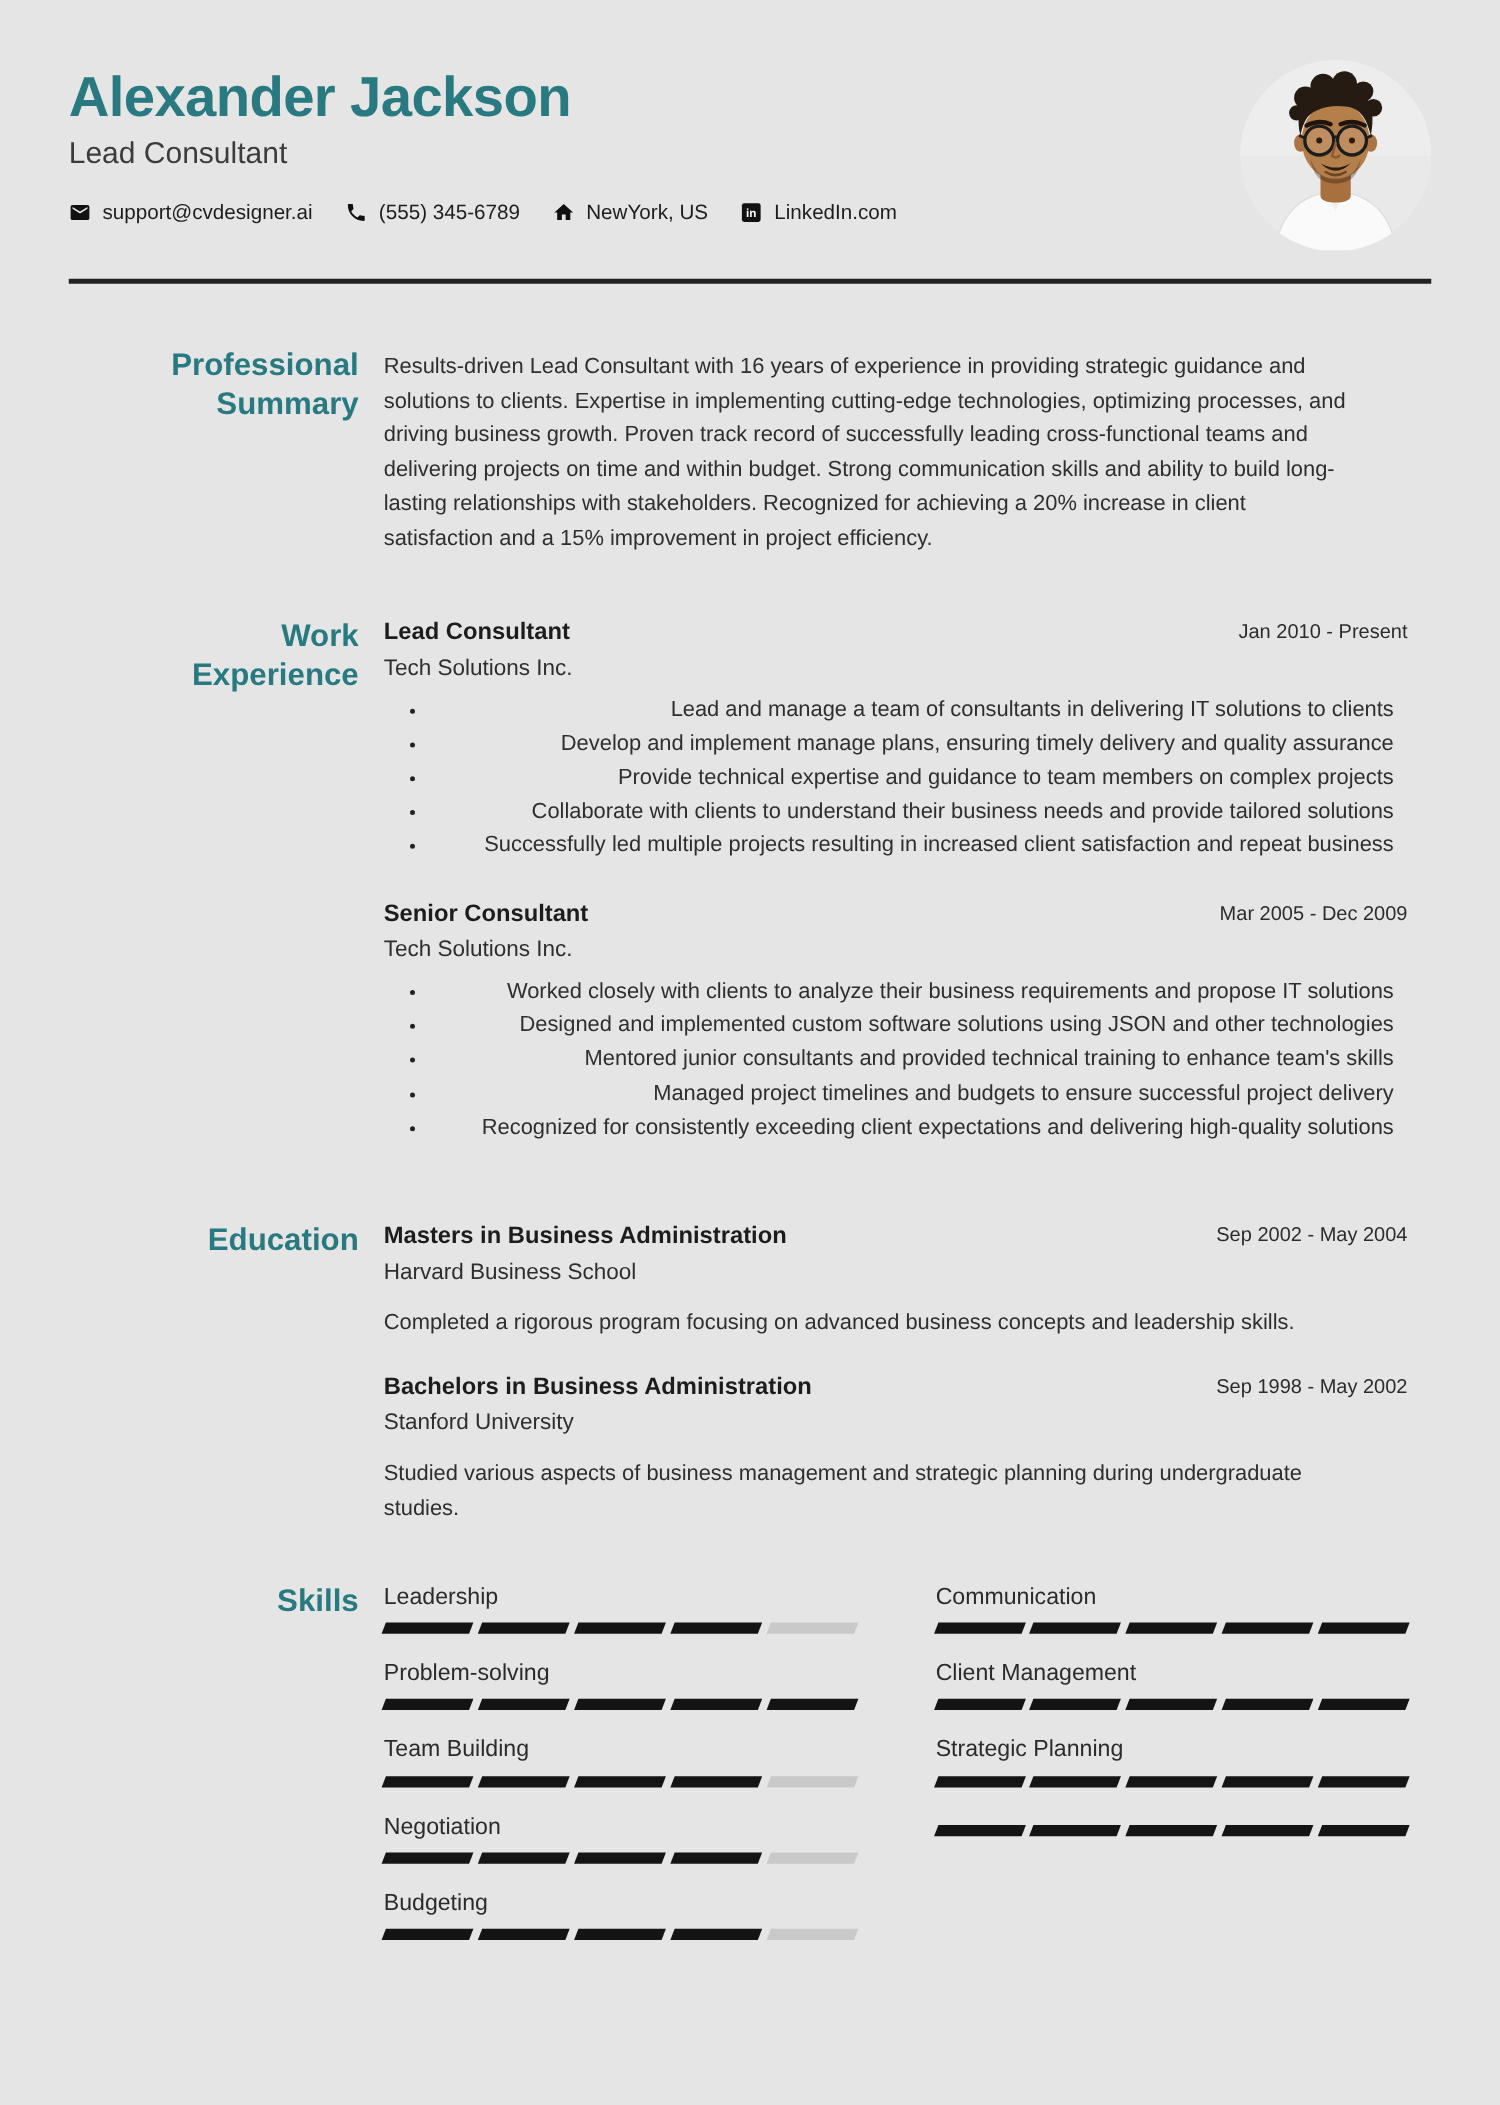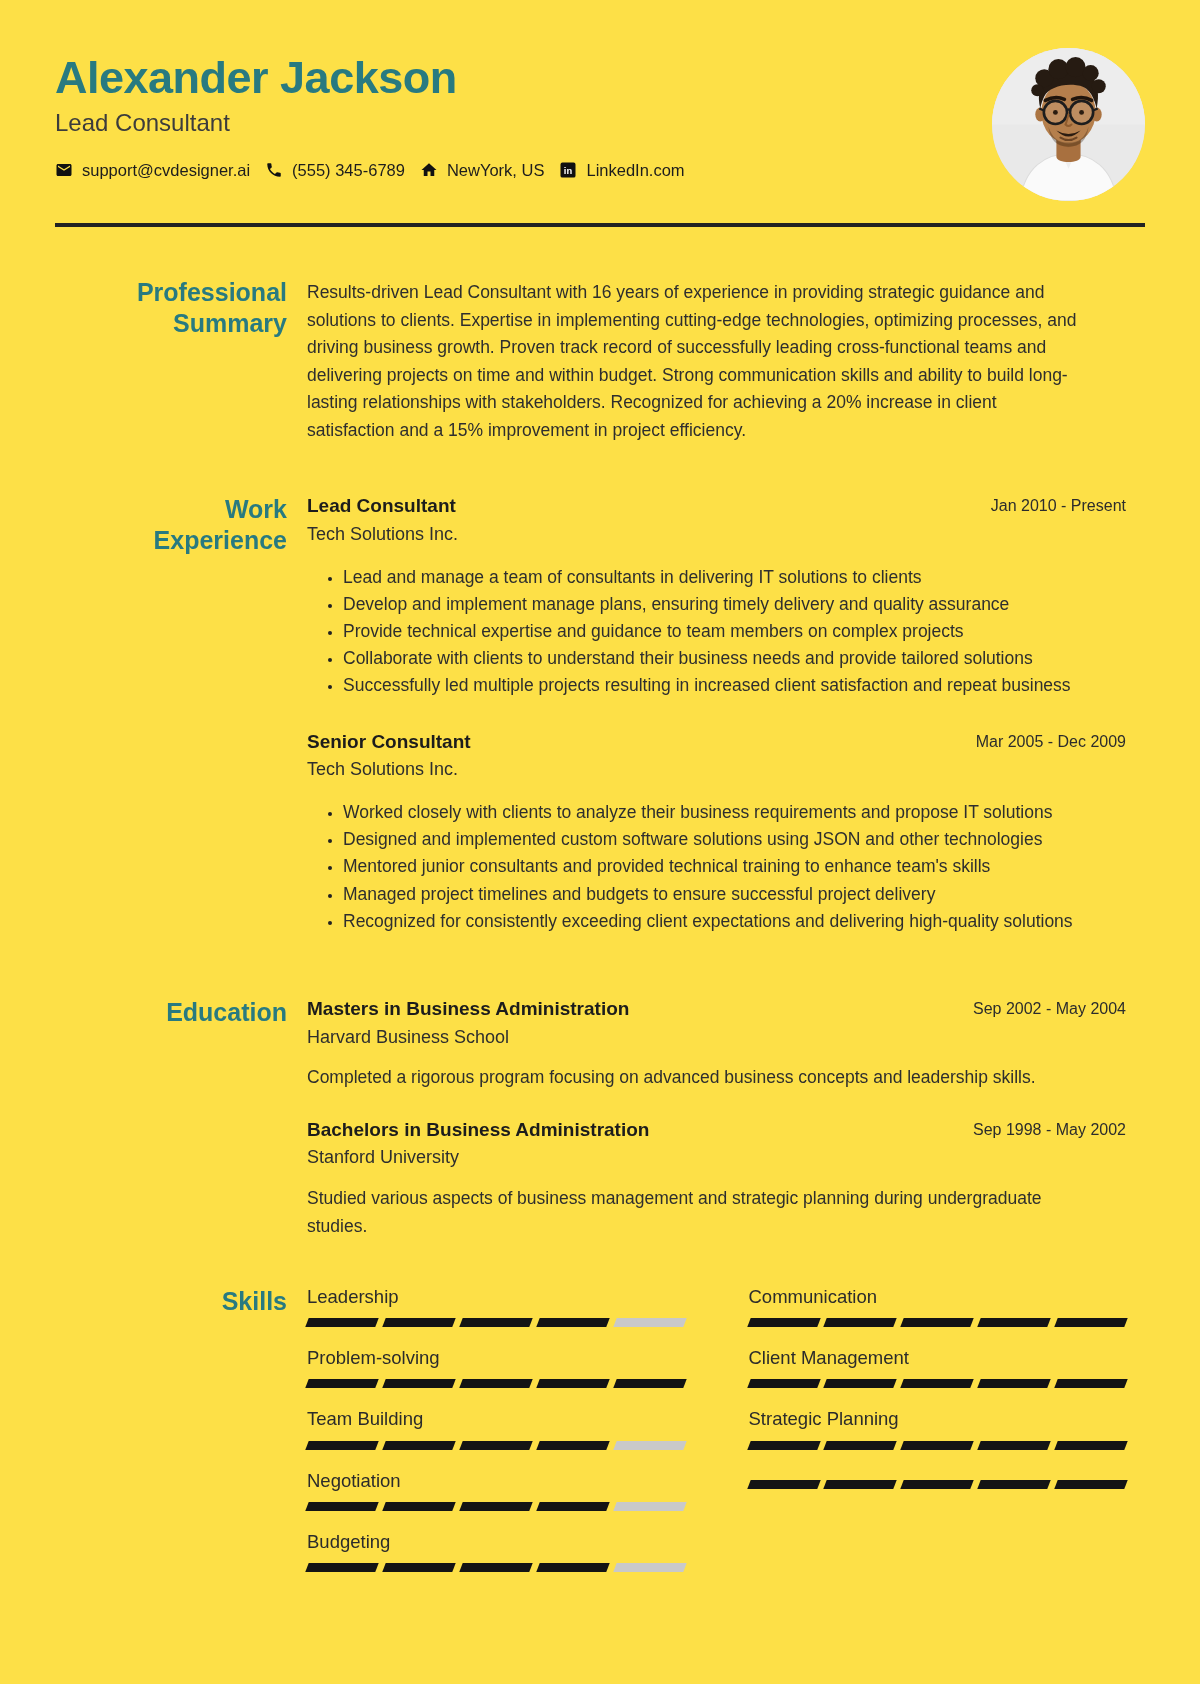--- a/index.html
+++ b/index.html
@@ -1,23 +1,23 @@
 <!DOCTYPE html>
 <html style="--accent: #287a80; --divider: #222222; --bar-filled: #141414; --bar-empty: #c9c9c9;"><head>
 <meta charset="utf-8">
 <style>
   html,body{margin:0;padding:0;background:#ffffff;}
   body{font-family:"Liberation Sans", sans-serif; color:#2e2e2e;}
-  .page{position:relative;width:1200px;height:1684px;overflow:hidden;background:#fde047;margin:0 auto;}
+  .page{position:relative;width:1200px;height:1684px;overflow:hidden;background:#e5e5e5;margin:0 auto;}
 
   
   .header{display:flex;justify-content:space-between;align-items:flex-start;padding:44px 55px 0 55px;}
   .person-name{margin:10px 0 8px 0;font-size:45px;font-weight:700;letter-spacing:-0.5px;color:var(--accent,#287a80);line-height:1.05;}
   .person-title{font-size:24px;color:#3c3c3c;margin:0 0 24px 0;line-height:1.15;}
-  .contacts{display:flex;align-items:center;gap:15px;font-size:16.5px;color:#1d1d1d;}
+  .contacts{display:flex;align-items:center;gap:26px;font-size:16.5px;color:#1d1d1d;}
   .contact{display:flex;align-items:center;gap:9px;white-space:nowrap;}
   .contact svg{width:18px;height:18px;display:block;}
   .avatar{width:153px;height:153px;border-radius:50%;overflow:hidden;flex-shrink:0;margin-top:4px;box-shadow:0 0 0 1px #e3e3e3 inset;}
   .avatar svg{display:block;width:100%;height:100%;}
   .divider{height:4px;background:var(--divider,#222);margin:22px 55px 0 55px;}
 
   
   .main{padding:0 74px;}
   .sec{display:flex;align-items:flex-start;margin-top:50px;}
   .sec-title{width:213px;flex-shrink:0;text-align:right;color:var(--accent,#287a80);
@@ -25,21 +25,21 @@
   .sec-content{flex:1;margin-left:20px;min-width:0;}
 
   .body-text{font-size:17.5px;line-height:1.575;margin:2px 0 0 0;max-width:772px;color:#2e2e2e;}
 
   .entry{margin-bottom:30px;}
   .entry:last-child{margin-bottom:0;}
   .entry-head{display:flex;justify-content:space-between;align-items:flex-start;}
   .entry-role{margin:0;font-size:19px;font-weight:700;color:#1c1c1c;line-height:1.25;}
   .entry-org{font-size:18px;color:#2e2e2e;margin-top:5px;line-height:1.25;}
   .entry-date{font-size:16px;color:#2c2c2c;padding-top:3px;white-space:nowrap;}
-  .bullets{margin:18px 0 0 0;padding-left:36px;max-width:772px;}
+  .bullets{margin:8px 0 0 0;padding-left:36px;max-width:772px;text-align:right;}
   .bullets li{font-size:17.5px;line-height:1.555;color:#2e2e2e;}
   .bullets li::marker{color:#222;font-size:14px;}
   .edu-desc{font-size:17.5px;line-height:1.575;margin:16px 0 0 0;max-width:765px;color:#2e2e2e;}
 
   
   .skills-grid{display:grid;grid-template-columns:1fr 1fr;column-gap:64px;row-gap:20px;flex:1;margin-left:20px;}
   .skill-name{font-size:18.5px;color:#2b2b2b;line-height:1.2;}
   .skill-bar{display:flex;gap:7px;margin-top:10px;height:9px;}
   .seg{flex:1;height:9px;transform:skewX(-21deg);}
   .seg.fill{background:var(--bar-filled,#141414);}

